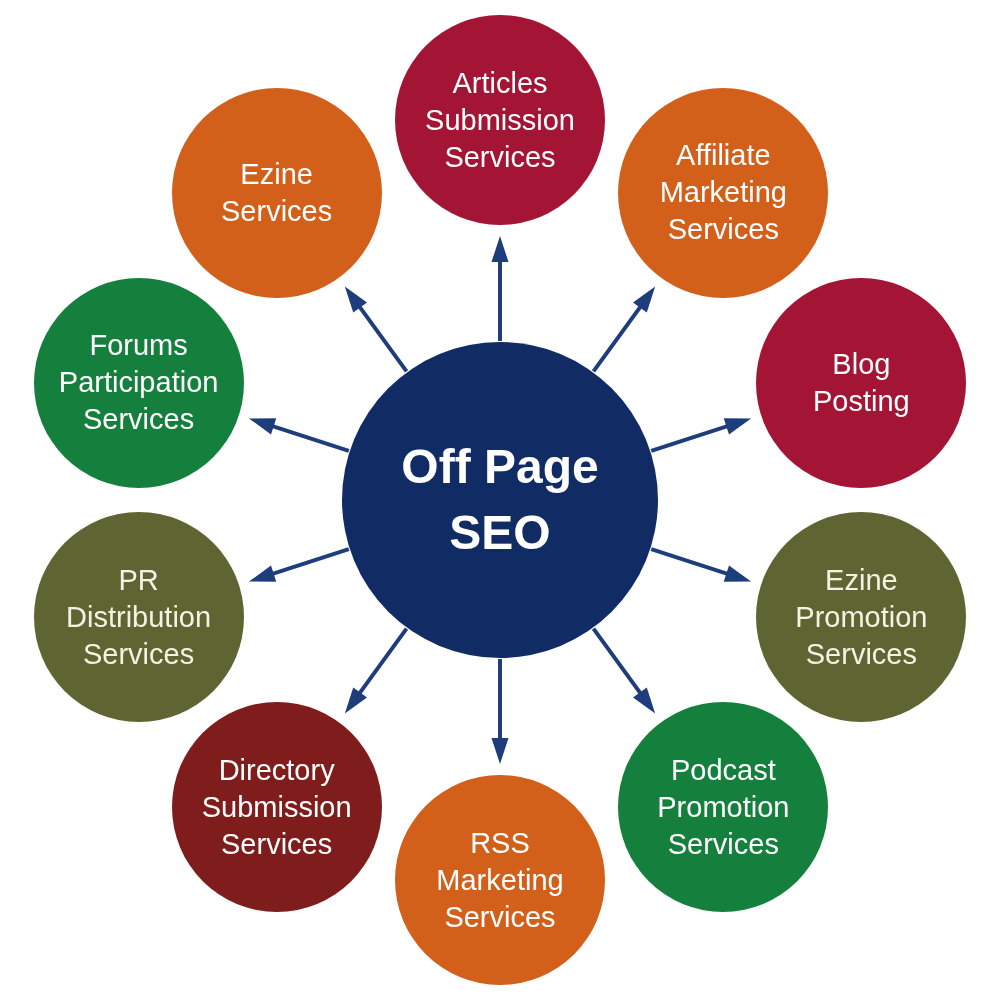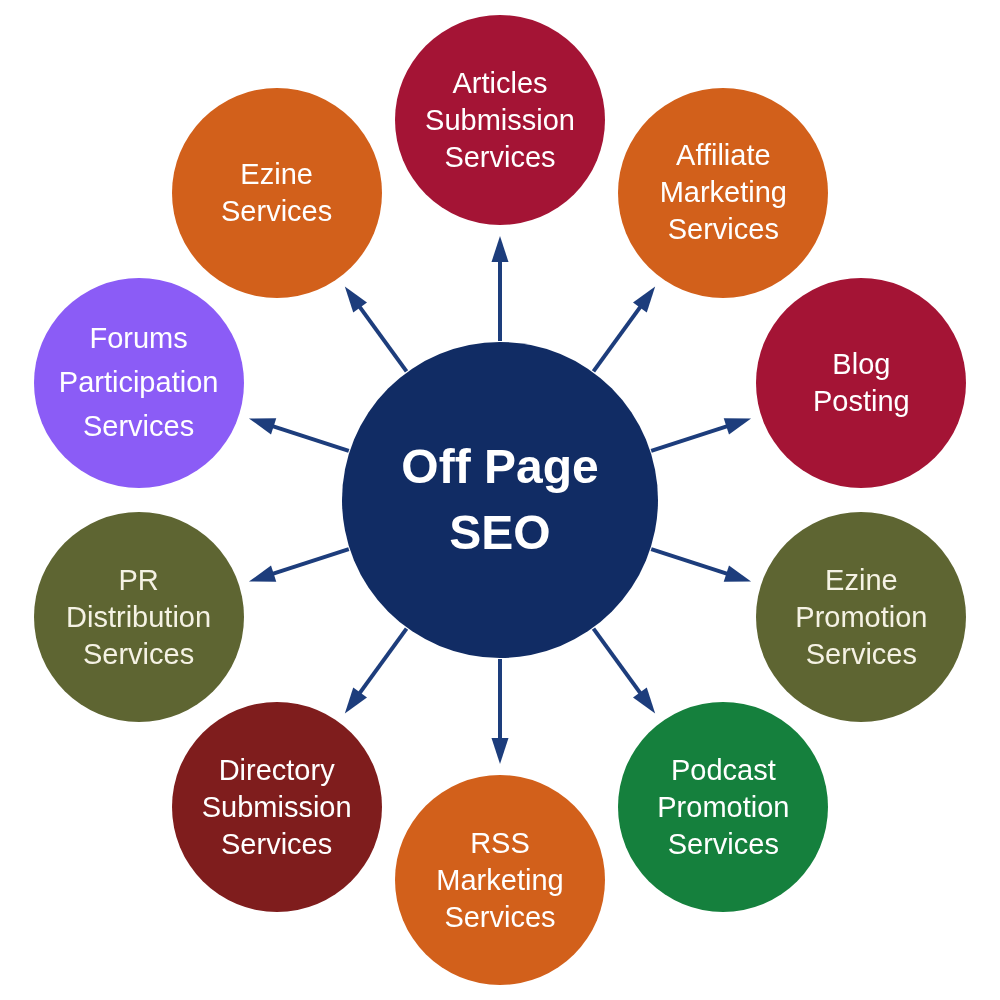--- a/index.html
+++ b/index.html
@@ -136,21 +136,21 @@
     <div class="node outer" style="left: 171.642px; top: 702.426px; background: #7f1d1d; color: rgb(255, 255, 255);">
       <div class="line">Directory</div>
       <div class="line">Submission</div>
       <div class="line">Services</div>
     </div>
     <div class="node outer" style="left: 33.5985px; top: 512.426px; background: rgb(94, 101, 50); color: rgb(245, 242, 228);">
       <div class="line">PR</div>
       <div class="line">Distribution</div>
       <div class="line">Services</div>
     </div>
-    <div class="node outer" style="left: 33.5985px; top: 277.574px; background: #8b5cf6; color: rgb(255, 255, 255); gap: 7px;">
+    <div class="node outer" style="left: 33.5985px; top: 277.574px; background: #15803d; color: rgb(255, 255, 255);">
       <div class="line">Forums</div>
       <div class="line">Participation</div>
       <div class="line">Services</div>
     </div>
     <div class="node outer" style="left: 171.642px; top: 87.5735px; background: rgb(210, 96, 27); color: rgb(255, 255, 255);">
       <div class="line">Ezine</div>
       <div class="line">Services</div>
     </div>
   </div>
 

